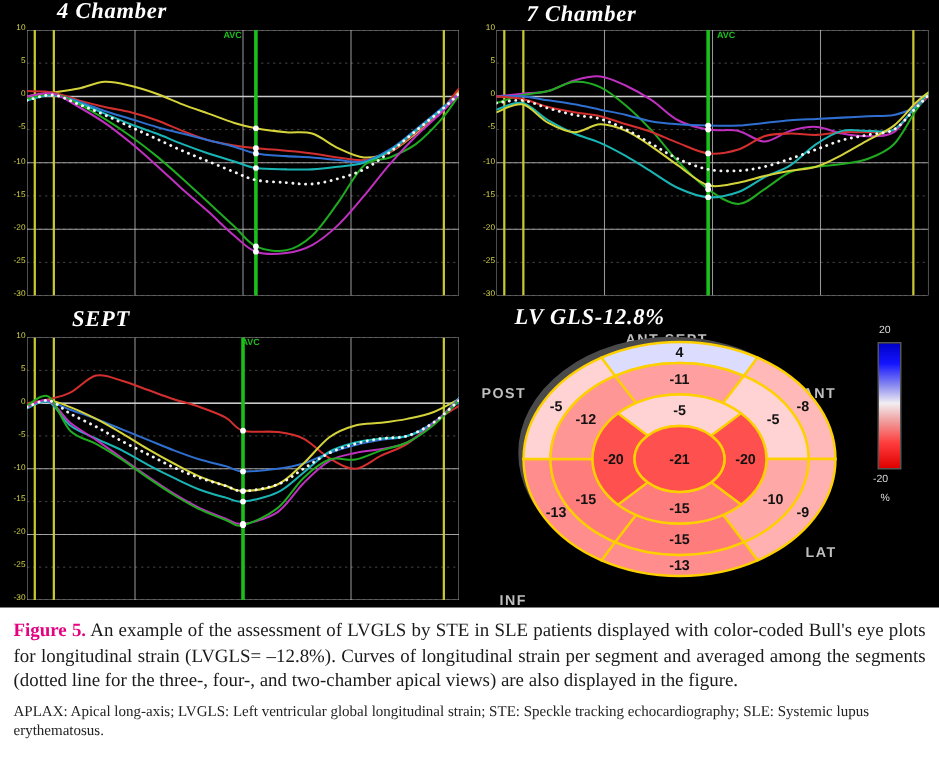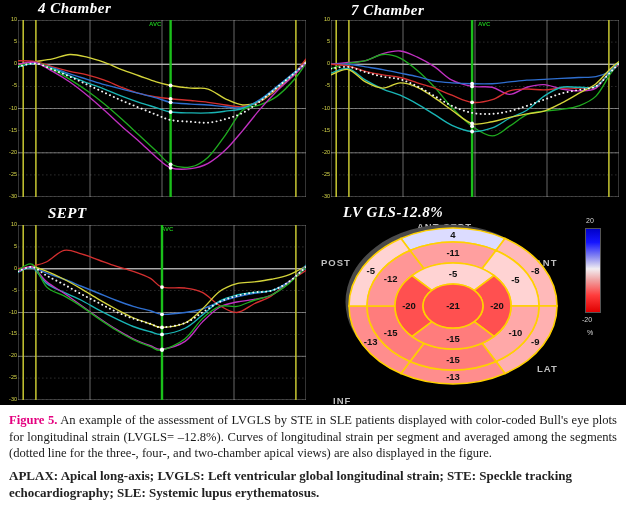--- a/index.html
+++ b/index.html
@@ -91,26 +91,25 @@
     color:#1a1a1a;
     text-align:justify;
     margin:0 0 6px 0;
   }
   #caption-label {
     color:#e4007f;
     font-weight:bold;
   }
   #caption-abbrev {
     font-family:"Liberation Serif", serif;
-    font-size:13px;
+    font-size:10px;
     line-height:1.3;
     color:#222222;
     text-align:left;
     margin:0;
-    font-weight:bold;
   }
 </style>
 </head>
 <body>
 
 <div id="figure-image">
 
   <div class="panel" style="left:0px; top:0px; width:313px; height:203px;">
     <div class="panel-title" style="left:38px; top:0;">4 Chamber</div>
     <div class="plot" id="plot-4ch" style="left:18px; top:20px; width:288px; height:177px;">

